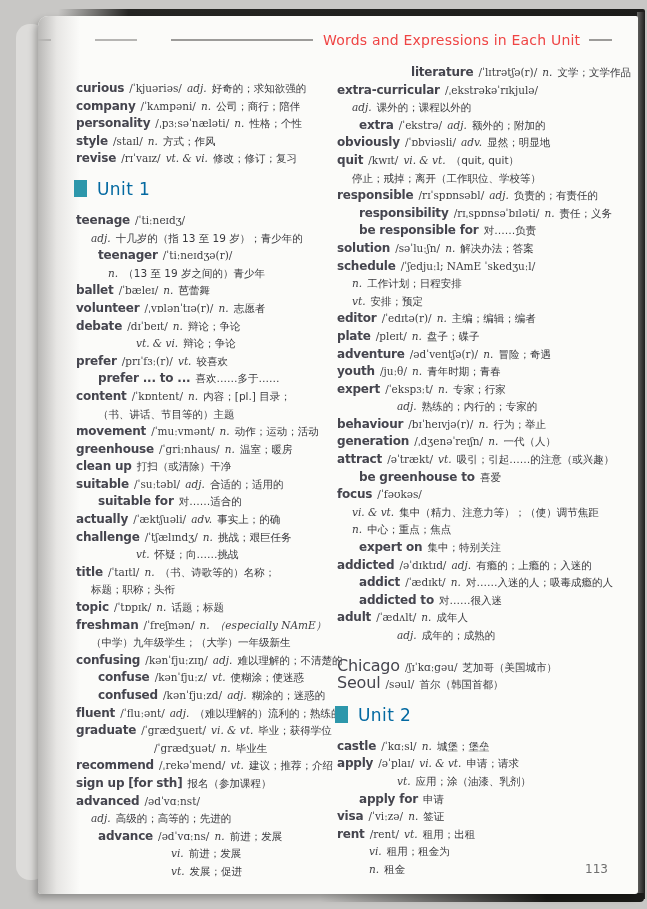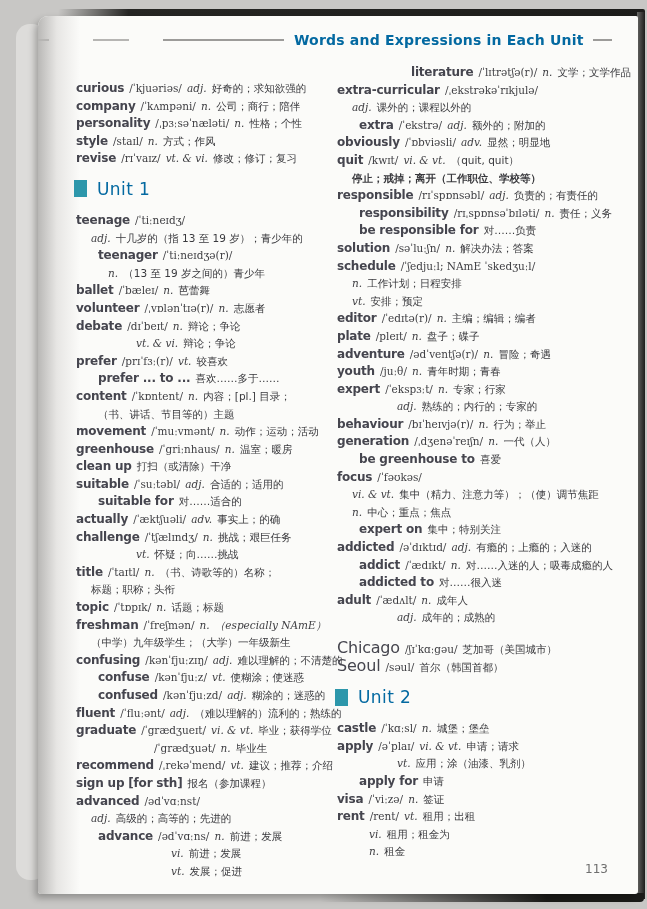--- a/index.html
+++ b/index.html
@@ -27,21 +27,21 @@
          border-radius:10px 0 0 3px}
 
   
   .header-row{position:absolute;top:13px;left:0;right:26px;height:22px;
               display:flex;align-items:center;justify-content:flex-end}
   .dash{height:2px;background:#b6b5b3}
   .d1{width:14px;margin-right:44px}
   .d2{width:44px;margin-right:34px}
   .rule-left{width:150px;height:2px;background:#9c9b99;margin-right:10px}
   .rule-right{width:24px;height:2px;background:#9c9b99;margin-left:9px}
-  .header-title{font-size:14px;font-weight:700;color:#0369a1;letter-spacing:0.2px;white-space:nowrap}
+  .header-title{font-size:14px;font-weight:400;color:#ef4444;letter-spacing:0.2px;white-space:nowrap}
 
   
   .col{position:absolute;top:46px}
   .col-left{left:38px;width:262px}
   .col-right{left:299px;width:294px}
   .line{height:17.6px;line-height:17.6px;white-space:nowrap;color:#3a3a3e}
   .gap{height:14px}
 
   .unit{display:flex;align-items:center;gap:10px;height:26px;margin:10px 0 8px -2px}
   .unit-square{width:13px;height:17px;background:#2d97ab;flex:0 0 auto}
@@ -125,36 +125,37 @@
       <div class="line" style="padding-left: 95px;"><span class="r-pos">vi.</span> <span class="r-cn">前进；发展</span></div>
       <div class="line" style="padding-left: 95px;"><span class="r-pos">vt.</span> <span class="r-cn">发展；促进</span></div>
     </div>
   <div class="col col-right">
       <div class="line" style="padding-left: 0px; text-align: right;"><span class="r-w">literature</span> <span class="r-ph">/ˈlɪtrətʃə(r)/</span> <span class="r-pos">n.</span> <span class="r-cn">文学；文学作品</span></div>
       <div class="line" style="padding-left: 0px;"><span class="r-w">extra-curricular</span> <span class="r-ph">/ˌekstrəkəˈrɪkjulə/</span></div>
       <div class="line" style="padding-left: 15px;"><span class="r-pos">adj.</span> <span class="r-cn">课外的；课程以外的</span></div>
       <div class="line" style="padding-left: 22px;"><span class="r-w">extra</span> <span class="r-ph">/ˈekstrə/</span> <span class="r-pos">adj.</span> <span class="r-cn">额外的；附加的</span></div>
       <div class="line" style="padding-left: 0px;"><span class="r-w">obviously</span> <span class="r-ph">/ˈɒbviəsli/</span> <span class="r-pos">adv.</span> <span class="r-cn">显然；明显地</span></div>
       <div class="line" style="padding-left: 0px;"><span class="r-w">quit</span> <span class="r-ph">/kwɪt/</span> <span class="r-pos">vi. &amp; vt.</span> <span class="r-cn">（quit, quit）</span></div>
-      <div class="line" style="padding-left: 15px; font-weight: bold;"><span class="r-cn">停止；戒掉；离开（工作职位、学校等）</span></div>
+      <div class="line" style="padding-left: 15px;"><span class="r-cn">停止；戒掉；离开（工作职位、学校等）</span></div>
       <div class="line" style="padding-left: 0px;"><span class="r-w">responsible</span> <span class="r-ph">/rɪˈspɒnsəbl/</span> <span class="r-pos">adj.</span> <span class="r-cn">负责的；有责任的</span></div>
       <div class="line" style="padding-left: 22px;"><span class="r-w">responsibility</span> <span class="r-ph">/rɪˌspɒnsəˈbɪləti/</span> <span class="r-pos">n.</span> <span class="r-cn">责任；义务</span></div>
       <div class="line" style="padding-left: 22px;"><span class="r-w">be responsible for</span> <span class="r-cn">对……负责</span></div>
       <div class="line" style="padding-left: 0px;"><span class="r-w">solution</span> <span class="r-ph">/səˈluːʃn/</span> <span class="r-pos">n.</span> <span class="r-cn">解决办法；答案</span></div>
       <div class="line" style="padding-left: 0px;"><span class="r-w">schedule</span> <span class="r-ph">/ˈʃedjuːl; NAmE ˈskedʒuːl/</span></div>
       <div class="line" style="padding-left: 15px;"><span class="r-pos">n.</span> <span class="r-cn">工作计划；日程安排</span></div>
       <div class="line" style="padding-left: 15px;"><span class="r-pos">vt.</span> <span class="r-cn">安排；预定</span></div>
       <div class="line" style="padding-left: 0px;"><span class="r-w">editor</span> <span class="r-ph">/ˈedɪtə(r)/</span> <span class="r-pos">n.</span> <span class="r-cn">主编；编辑；编者</span></div>
       <div class="line" style="padding-left: 0px;"><span class="r-w">plate</span> <span class="r-ph">/pleɪt/</span> <span class="r-pos">n.</span> <span class="r-cn">盘子；碟子</span></div>
       <div class="line" style="padding-left: 0px;"><span class="r-w">adventure</span> <span class="r-ph">/ədˈventʃə(r)/</span> <span class="r-pos">n.</span> <span class="r-cn">冒险；奇遇</span></div>
       <div class="line" style="padding-left: 0px;"><span class="r-w">youth</span> <span class="r-ph">/juːθ/</span> <span class="r-pos">n.</span> <span class="r-cn">青年时期；青春</span></div>
       <div class="line" style="padding-left: 0px;"><span class="r-w">expert</span> <span class="r-ph">/ˈekspɜːt/</span> <span class="r-pos">n.</span> <span class="r-cn">专家；行家</span></div>
       <div class="line" style="padding-left: 60px;"><span class="r-pos">adj.</span> <span class="r-cn">熟练的；内行的；专家的</span></div>
       <div class="line" style="padding-left: 0px;"><span class="r-w">behaviour</span> <span class="r-ph">/bɪˈheɪvjə(r)/</span> <span class="r-pos">n.</span> <span class="r-cn">行为；举止</span></div>
       <div class="line" style="padding-left: 0px;"><span class="r-w">generation</span> <span class="r-ph">/ˌdʒenəˈreɪʃn/</span> <span class="r-pos">n.</span> <span class="r-cn">一代（人）</span></div>
+      <div class="line" style="padding-left: 0px;"><span class="r-w">attract</span> <span class="r-ph">/əˈtrækt/</span> <span class="r-pos">vt.</span> <span class="r-cn">吸引；引起……的注意（或兴趣）</span></div>
       <div class="line" style="padding-left: 22px;"><span class="r-w">be greenhouse to</span> <span class="r-cn">喜爱</span></div>
       <div class="line" style="padding-left: 0px;"><span class="r-w">focus</span> <span class="r-ph">/ˈfəʊkəs/</span></div>
       <div class="line" style="padding-left: 15px;"><span class="r-pos">vi. &amp; vt.</span> <span class="r-cn">集中（精力、注意力等）；（使）调节焦距</span></div>
       <div class="line" style="padding-left: 15px;"><span class="r-pos">n.</span> <span class="r-cn">中心；重点；焦点</span></div>
       <div class="line" style="padding-left: 22px;"><span class="r-w">expert on</span> <span class="r-cn">集中；特别关注</span></div>
       <div class="line" style="padding-left: 0px;"><span class="r-w">addicted</span> <span class="r-ph">/əˈdɪktɪd/</span> <span class="r-pos">adj.</span> <span class="r-cn">有瘾的；上瘾的；入迷的</span></div>
       <div class="line" style="padding-left: 22px;"><span class="r-w">addict</span> <span class="r-ph">/ˈædɪkt/</span> <span class="r-pos">n.</span> <span class="r-cn">对……入迷的人；吸毒成瘾的人</span></div>
       <div class="line" style="padding-left: 22px;"><span class="r-w">addicted to</span> <span class="r-cn">对……很入迷</span></div>
       <div class="line" style="padding-left: 0px;"><span class="r-w">adult</span> <span class="r-ph">/ˈædʌlt/</span> <span class="r-pos">n.</span> <span class="r-cn">成年人</span></div>
       <div class="line" style="padding-left: 60px;"><span class="r-pos">adj.</span> <span class="r-cn">成年的；成熟的</span></div>

